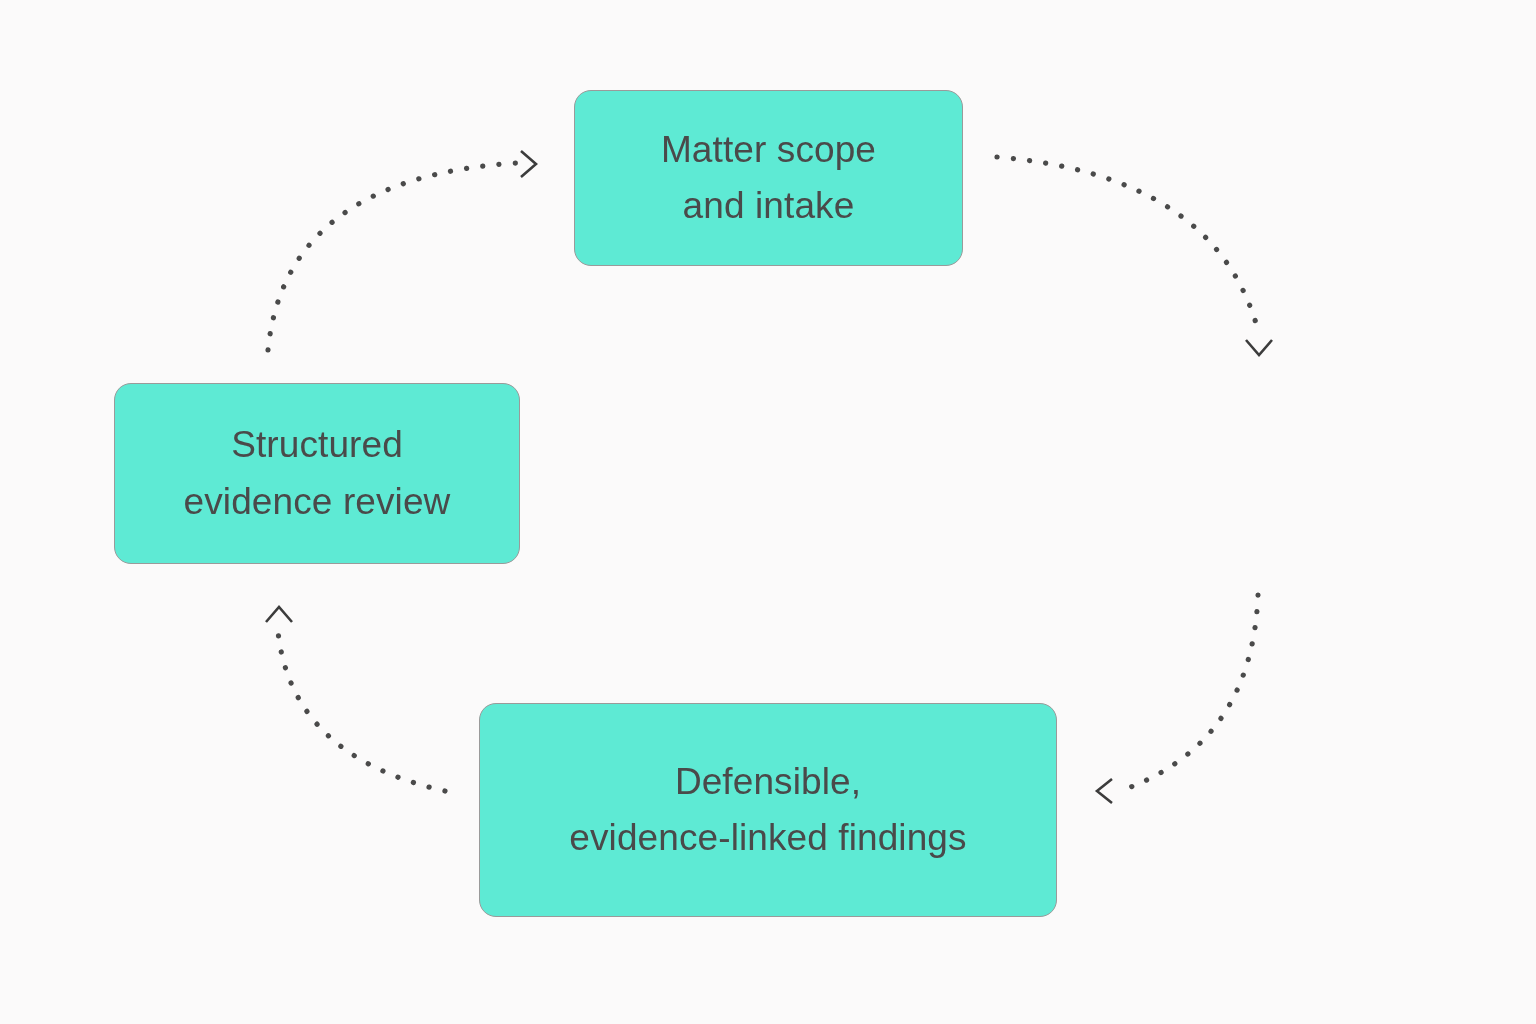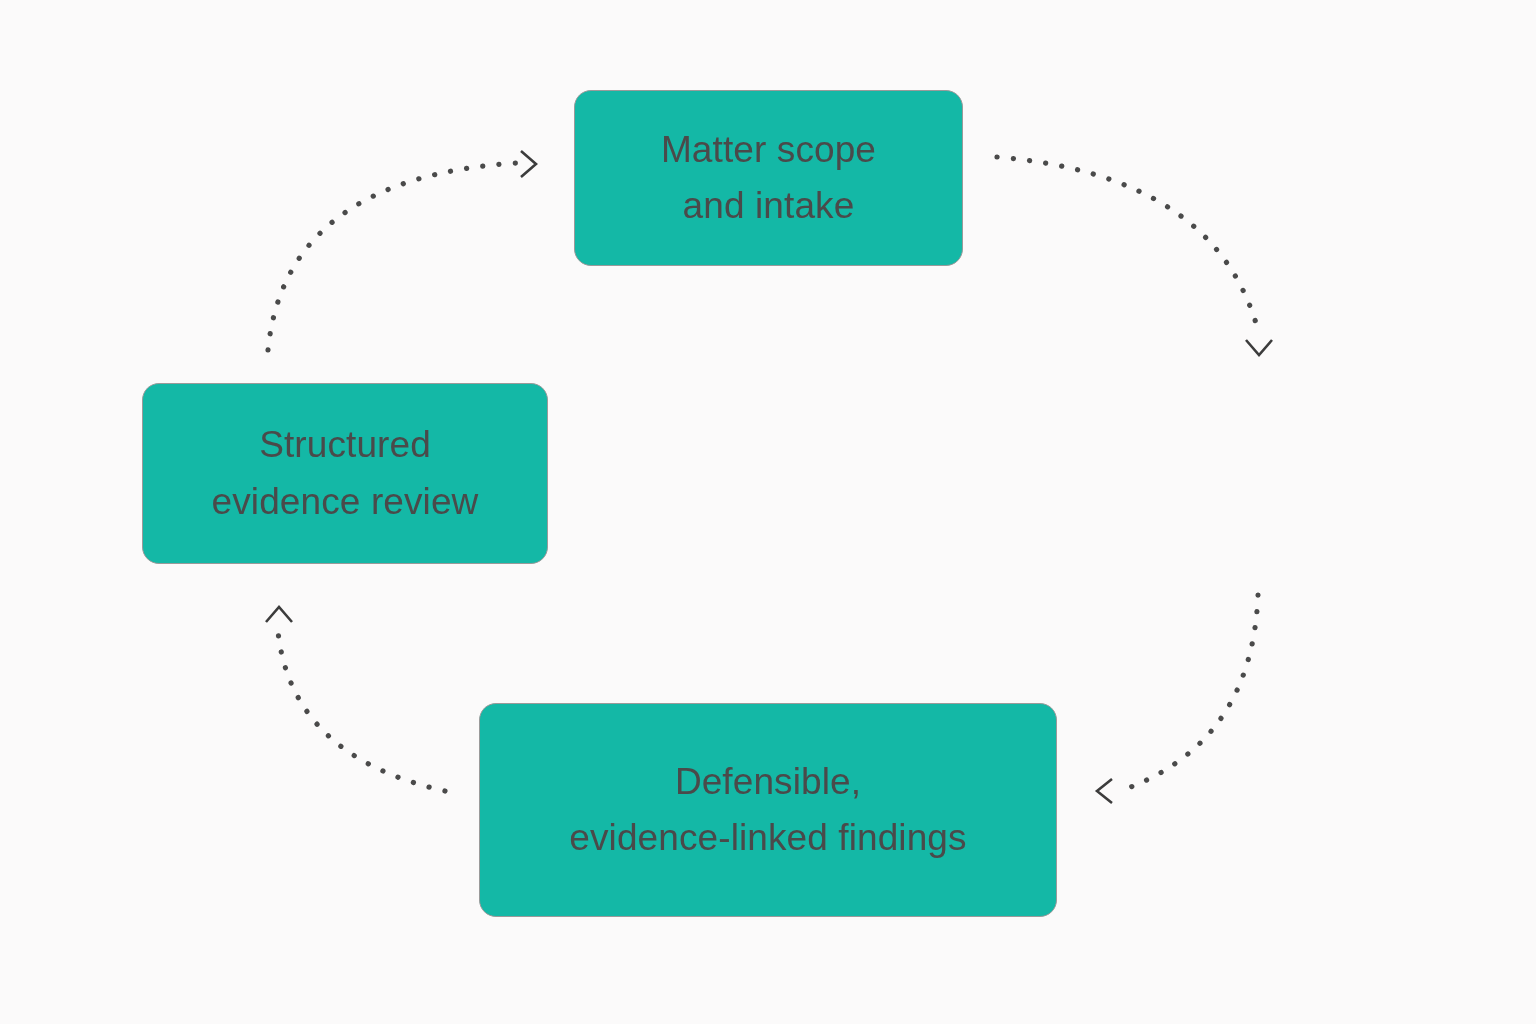--- a/index.html
+++ b/index.html
@@ -25,41 +25,41 @@
     left: 0;
     top: 0;
     width: 1536px;
     height: 1024px;
   }
   .node {
     position: absolute;
     box-sizing: border-box;
     border: 1.3px solid #9a9a9a;
     border-radius: 17px;
-    background: #14b8a6;
+    background: #5eead4;
     display: flex;
     align-items: center;
     justify-content: center;
     text-align: center;
     color: #4a4a4a;
     font-size: 37px;
     line-height: 1.52;
     font-weight: 400;
     letter-spacing: 0.1px;
     white-space: pre-line;
     padding: 20px 10px;
   }
   .node-label {
     display: block;
     white-space: pre-line;
   }
   #node-top    { left: 574px;  top: 90px;  width: 389px; height: 176px; }
   #node-right  { left: 1019px; top: 383px; width: 404px; height: 183px; }
   #node-bottom { left: 479px;  top: 703px; width: 578px; height: 214px; }
-  #node-left   { left: 114px;  top: 383px; width: 406px; height: 181px; margin-left: 28px; }
+  #node-left   { left: 114px;  top: 383px; width: 406px; height: 181px; }
 </style>
 </head>
 <body>
 
 <div id="canvas">
 
   <svg id="arcs" viewBox="0 0 1536 1024">
 
     <path d="M 997 157 Q 1215 175 1258 330" fill="none" stroke="#4a4a4a" stroke-width="5.2" stroke-linecap="round" stroke-dasharray="0.1 16.2"></path>
     <path d="M 1246 340 L 1259 355 L 1272 340" fill="none" stroke="#3c3c3c" stroke-width="2.6" stroke-linecap="butt" stroke-linejoin="miter"></path>

